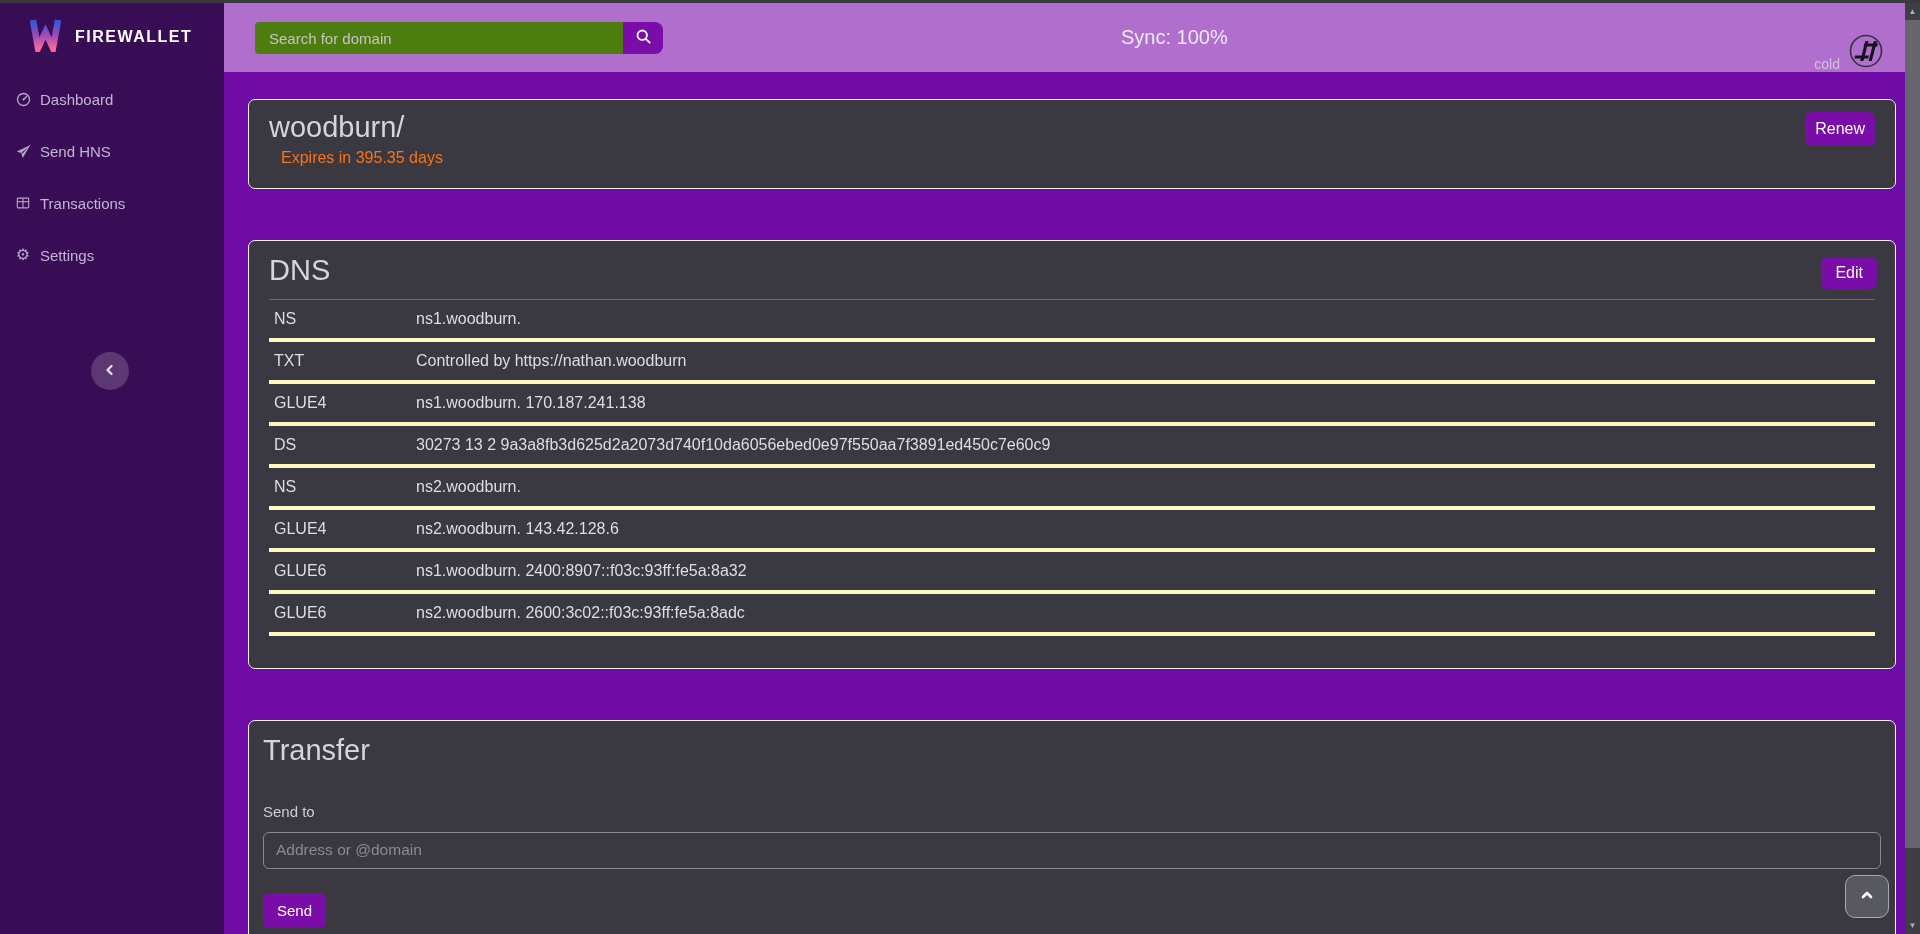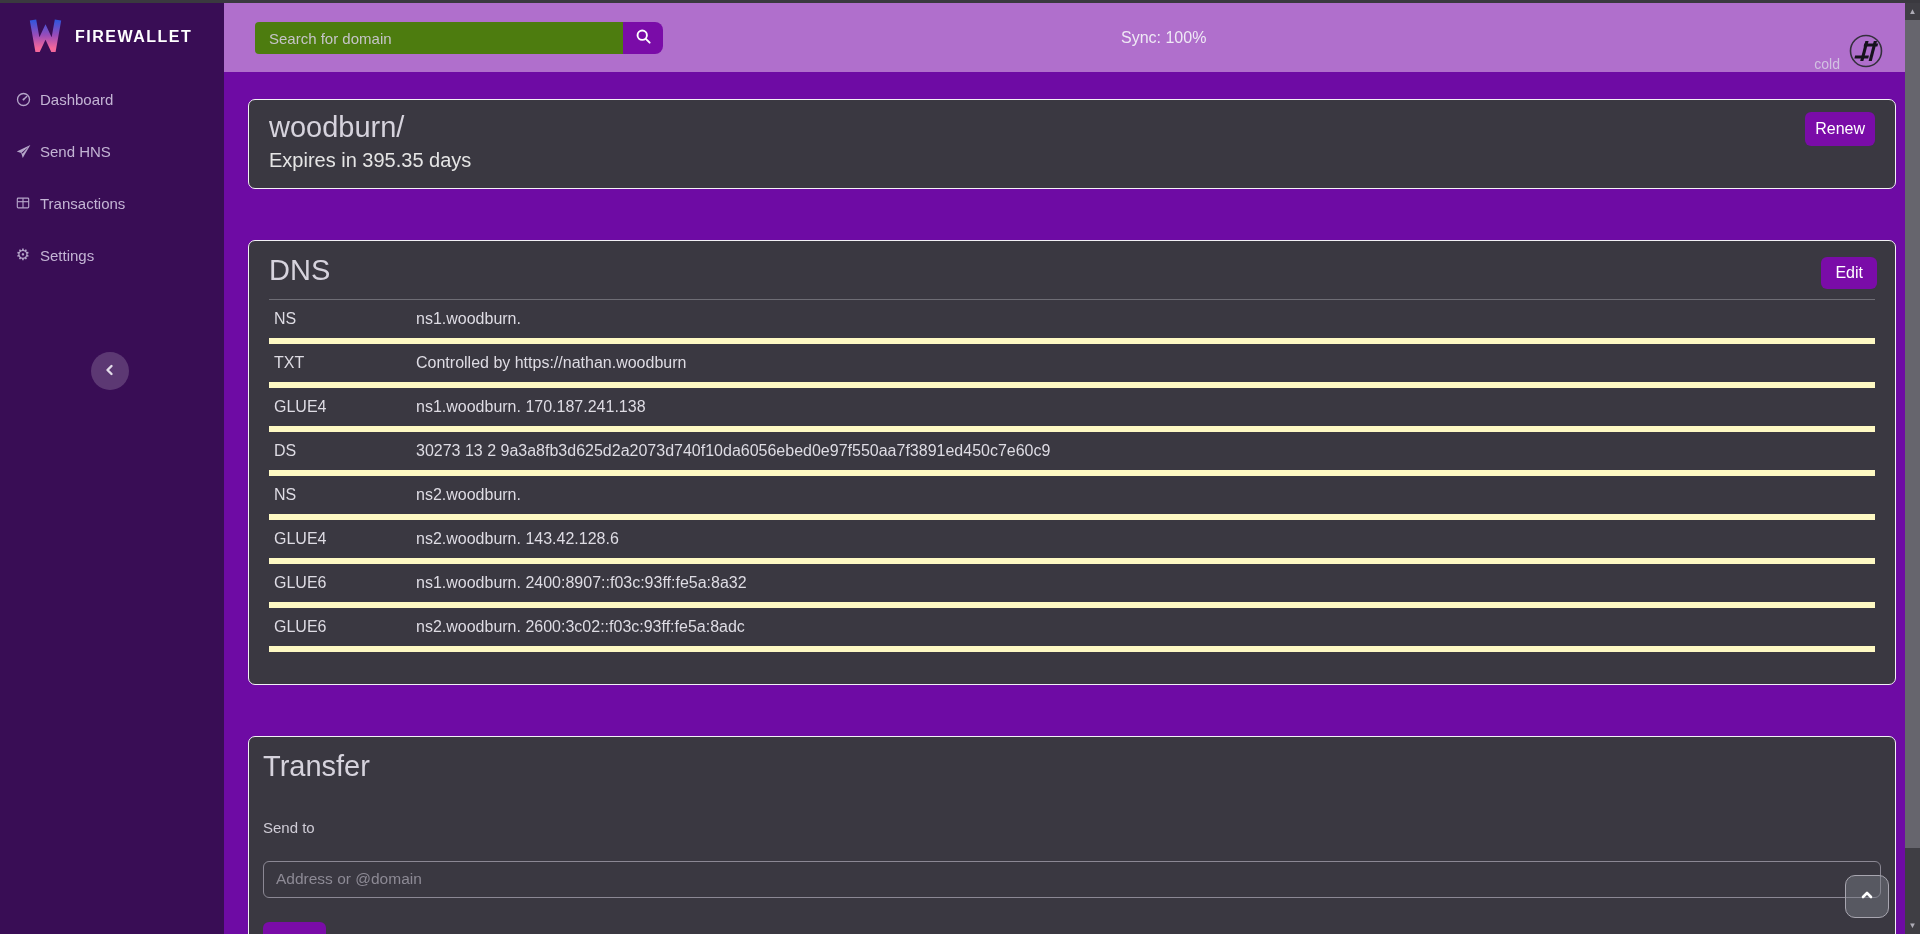--- a/index.html
+++ b/index.html
@@ -26,46 +26,46 @@
   .main { position:relative; flex:1; height:100%; background:#6e0ba4; }
 
   .topbar { position:relative; height:69px; background:#b06fcc; }
   .search-wrap { position:absolute; left:31px; top:19px; display:flex; }
   .search-input { width:368px; height:32px; background:#4d7c0f; border:none; outline:none;
     border-radius:4px 0 0 4px; color:#e8e6ea; font-size:15px; padding:0 14px; font-family:"Liberation Sans",sans-serif; }
   .search-input::placeholder { color:#c6c4c9; }
   .search-btn { width:40px; height:32px; background:#7a0ca8; border:none; border-radius:0 8px 8px 0;
     display:flex; align-items:center; justify-content:center; cursor:pointer; }
   .sync { position:absolute; left:897px; top:0; bottom:0; display:flex; align-items:center;
-    color:#efe9f5; font-size:16px; }
+    color:#efe9f5; font-size:20px; }
   .wallet { position:absolute; right:37px; top:0; bottom:0; display:flex; align-items:flex-end; gap:9px; cursor:pointer; }
   .wallet-label { color:#d2c2e2; font-size:14px; }
 
   .content { padding:27px 24px 0 24px; }
 
   .card { background:#3a3841; border:1px solid #f3f1f6; border-radius:7px; color:#d6d3dd; }
 
   .card-domain { min-height:90px; padding:12px 20px; display:flex; align-items:flex-start; justify-content:space-between; margin-bottom:51px; }
   .card-title { font-size:29px; font-weight:500; color:#d6d3dd; line-height:1.1; }
-  .card-sub { font-size:20px; color:#e5e5e5; margin-top:5px; }
+  .card-sub { font-size:16px; color:#f97316; margin-top:5px;margin-left:12px; }
   .btn { background:#7a0ca8; color:#ffffff; border:none; border-radius:6px; cursor:pointer;
     font-family:"Liberation Sans",sans-serif; }
   .btn-renew { font-size:16px; padding:8px 10px; }
   .btn-edit { font-size:16px; padding:7px 14px; position:absolute; right:18px; top:16px; }
   .btn-send { font-size:15px; padding:9px 14px; }
 
   .card-dns { position:relative; padding:14px 20px 32px 20px; margin-bottom:51px; }
   .card-dns hr { border:none; border-top:1px solid #6e6d75; margin:12px 0 0 0; }
   .dns-table { width:100%; border-collapse:collapse; }
-  .dns-table td { border-bottom:6px solid #fef9c3; padding:10px 5px; font-size:16px; color:#dedce4; }
+  .dns-table td { border-bottom:4px solid #fef9c3; padding:10px 5px; font-size:16px; color:#dedce4; }
   .dns-table td.rec-type { width:142px; }
 
   .card-transfer { padding:14px 14px 20px 14px; min-height:240px; }
   .transfer-label { font-size:15px; color:#cfccd6; margin-top:36px; }
-  .transfer-input { display:block; width:100%; height:37px; margin-top:25px; background:transparent;
+  .transfer-input { display:block; width:100%; height:37px; margin-top:12px; background:transparent;
     border:1px solid #8b8894; border-radius:6px; color:#14b8a6; font-size:15.5px; padding:2px 12px; outline:none;
     font-family:"Liberation Sans",sans-serif; }
   .transfer-input::placeholder { color:#8d8a95; }
   .card-transfer .btn-send { margin-top:24px; }
 
   
   .scrollbar { position:fixed; right:0; top:3px; bottom:0; width:15px; background:#3f3e44; z-index:60; }
   .sb-arrow { position:absolute; left:0; width:15px; height:17px; display:flex; align-items:center; justify-content:center;
     color:#aeacb6; font-size:8px; cursor:pointer; }
   .sb-arrow.up { top:0; }

